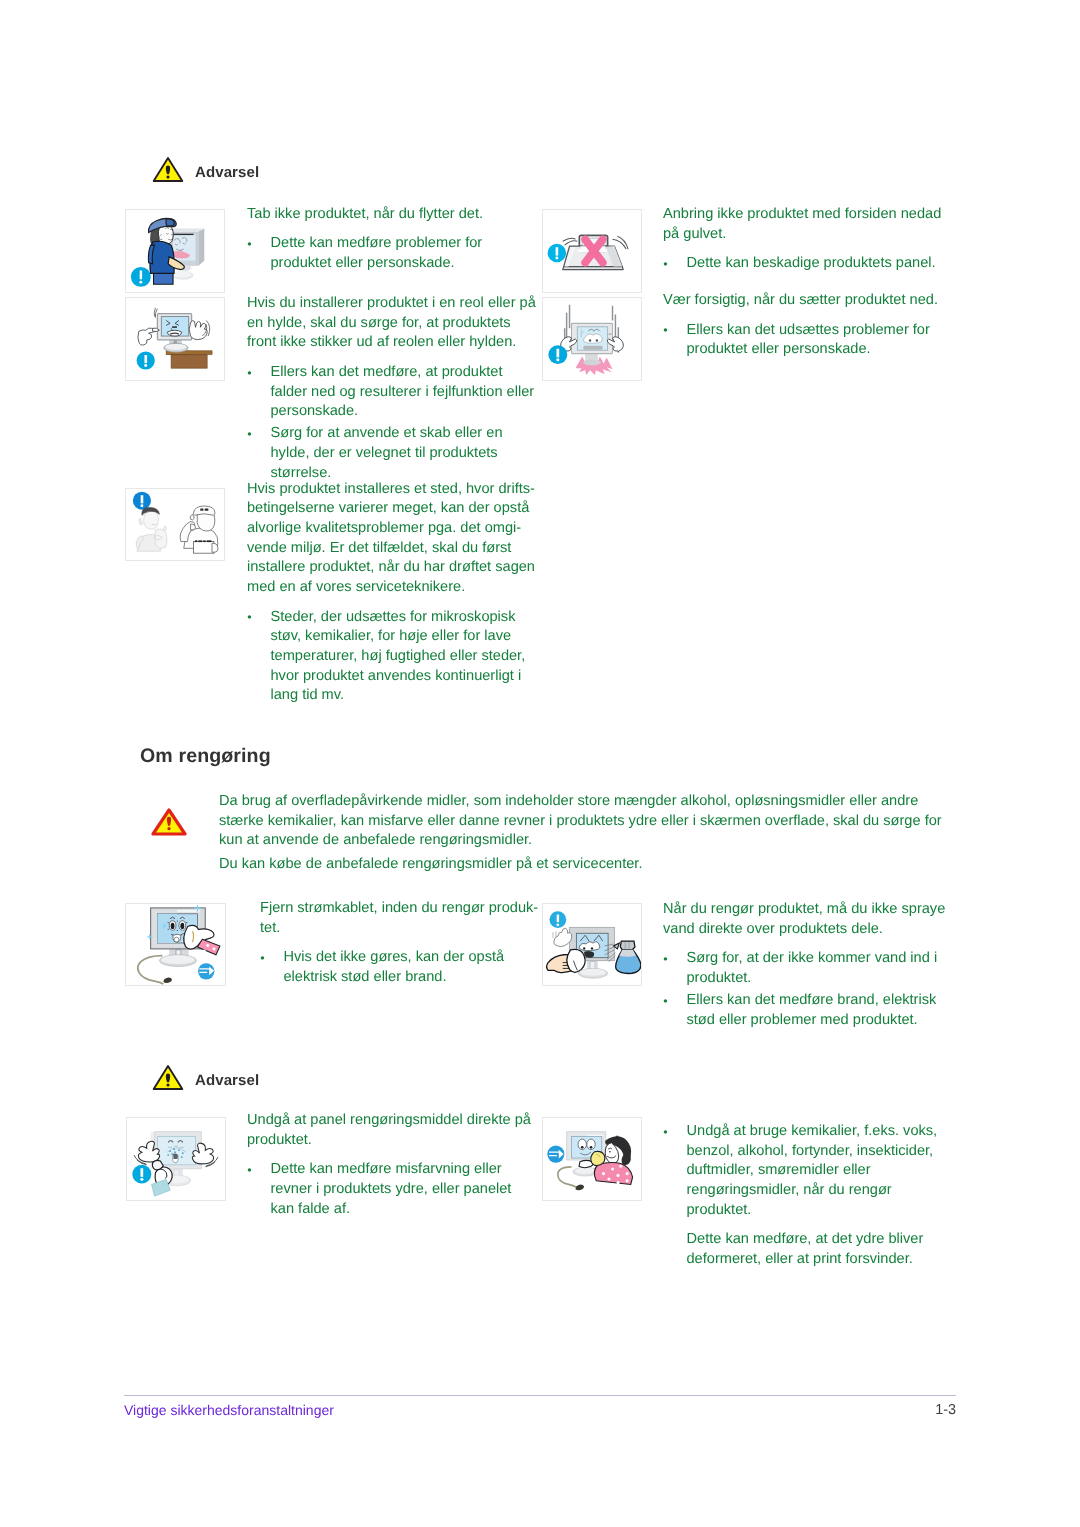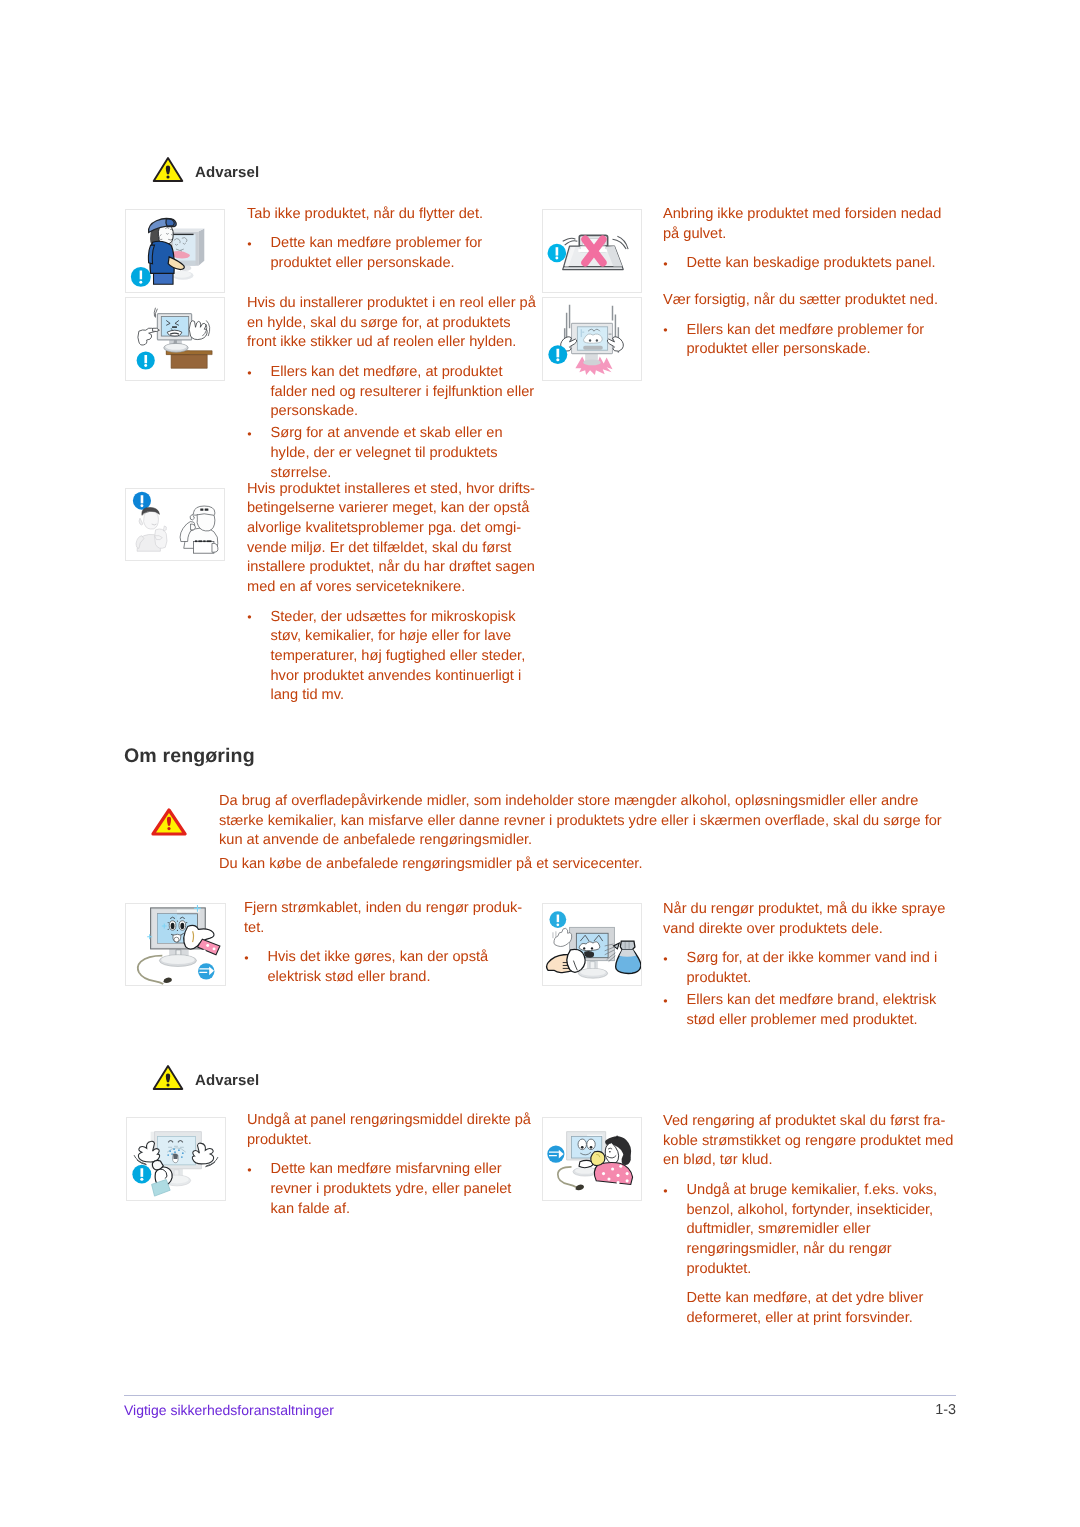--- a/index.html
+++ b/index.html
@@ -12,21 +12,21 @@
   .warn-head{position:absolute;display:flex;align-items:center;}
   .warn-head .tri{width:32px;height:27px;}
   .warn-head .lbl{font-size:15px;font-weight:bold;color:#333;letter-spacing:.1px;}
   .sec-head{position:absolute;font-size:19.6px;font-weight:bold;color:#333;letter-spacing:.1px;}
 
   
   .ibox{position:absolute;border:1px solid #e7e7e7;background:#fff;box-sizing:border-box;}
   .ibox svg{display:block;width:100%;height:100%;}
 
   
-  .txt{position:absolute;font-size:14.6px;line-height:19.7px;color:#c2410c;}
+  .txt{position:absolute;font-size:14.6px;line-height:19.7px;color:#15803d;}
   .txt p{margin:0;}
   .txt p.gap{margin-top:9.8px;}
   .txt p.gap4{margin-top:4.1px;}
   .bl{position:relative;padding-left:23.5px;padding-right:1.5px;}
   .bl + .bl{margin-top:2.4px;}
   .bl.nb::before{content:"";}
   .bl.nb{margin-top:10px;}
   .bl::before{content:"\2022";position:absolute;left:0.3px;top:0.8px;font-size:12.5px;}
 
   
@@ -257,24 +257,24 @@
     <p class="bl gap">Steder, der udsættes for mikroskopisk støv, kemikalier, for høje eller for lave temperaturer, høj fugtighed eller steder, hvor produktet anvendes kontinuerligt i lang tid mv.</p>
   </div>
 
   <div class="txt" style="left:663px;top:205px;width:291px;">
     <p>Anbring ikke produktet med forsiden nedad på gulvet.</p>
     <p class="bl gap">Dette kan beskadige produktets panel.</p>
   </div>
 
   <div class="txt" style="left:663px;top:291px;width:291px;">
     <p>Vær forsigtig, når du sætter produktet ned.</p>
-    <p class="bl gap">Ellers kan det medføre problemer for produktet eller personskade.</p>
-  </div>
-
-  <div class="sec-head" style="left:124px;top:745px;text-align:center;">Om rengøring</div>
+    <p class="bl gap">Ellers kan det udsættes problemer for produktet eller personskade.</p>
+  </div>
+
+  <div class="sec-head" style="left:140px;top:745px;text-align:center;">Om rengøring</div>
 
   <svg class="cw-tri" style="left:151px;top:808px;" viewBox="0 0 36 28">
     <path d="M18 2 L34 26 L2 26 Z" fill="#FFF200" stroke="#E2231A" stroke-width="3.2" stroke-linejoin="round"></path>
     <path d="M18 8.8 q2.1 0 2.1 2.2 q0 2.9 -1.1 6.8 h-2 q-1.1 -3.9 -1.1 -6.8 q0 -2.2 2.1 -2.2 Z" fill="#CE1C17"></path>
     <circle cx="18" cy="20.6" r="1.6" fill="#CE1C17"></circle>
   </svg>
   <div class="txt" style="left:219px;top:792px;width:736px;">
     <p>Da brug af overfladepåvirkende midler, som indeholder store mængder alkohol, opløsningsmidler eller andre<br>stærke kemikalier, kan misfarve eller danne revner i produktets ydre eller i skærmen overflade, skal du sørge for<br>kun at anvende de anbefalede rengøringsmidler.</p>
     <p class="gap4">Du kan købe de anbefalede rengøringsmidler på et servicecenter.</p>
   </div>
@@ -375,21 +375,21 @@
         <path d="M81 47 h11 l3 6 q-9 2 -17 0 Z" fill="#d2d8dd"></path>
         <path d="M78 40 l-6 3 l4 3 Z" fill="#c3cad0" stroke="#15181b" stroke-width="1.1"></path>
         <path d="M84 39 v7 M88 39 v7" stroke="#8d959b" stroke-width="0.7" fill="none"></path>
       </g>
       <g fill="none" stroke="#70757a" stroke-width="0.7">
         <path d="M72 41 l-9 2 M73 44 l-10 4 M73 47 l-10 5 M74 50 l-9 7 M74 53 l-7 6"></path>
       </g>
     </svg>
   </div>
 
-  <div class="txt" style="left:244px;top:899px;width:291px;">
+  <div class="txt" style="left:260px;top:899px;width:291px;">
     <p>Fjern strømkablet, inden du rengør produk-<br>tet.</p>
     <p class="bl gap">Hvis det ikke gøres, kan der opstå elektrisk stød eller brand.</p>
   </div>
 
   <div class="txt" style="left:663px;top:900px;width:291px;">
     <p>Når du rengør produktet, må du ikke spraye vand direkte over produktets dele.</p>
     <p class="bl gap">Sørg for, at der ikke kommer vand ind i produktet.</p>
     <p class="bl">Ellers kan det medføre brand, elektrisk stød eller problemer med produktet.</p>
   </div>
 
@@ -502,21 +502,20 @@
       </g>
     </svg>
   </div>
 
   <div class="txt" style="left:247px;top:1111px;width:291px;">
     <p>Undgå at panel rengøringsmiddel direkte på produktet.</p>
     <p class="bl gap">Dette kan medføre misfarvning eller revner i produktets ydre, eller panelet kan falde af.</p>
   </div>
 
   <div class="txt" style="left:663px;top:1112px;width:291px;">
-    <p>Ved rengøring af produktet skal du først fra-<br>koble strømstikket og rengøre produktet med<br>en blød, tør klud.</p>
     <p class="bl gap">Undgå at bruge kemikalier, f.eks. voks, benzol, alkohol, fortynder, insekticider, duftmidler, smøremidler eller rengøringsmidler, når du rengør produktet.</p>
     <p class="bl nb">Dette kan medføre, at det ydre bliver deformeret, eller at print forsvinder.</p>
   </div>
 
   <div class="frule" style="left:124px;top:1395px;width:832px;"></div>
   <div class="fleft" style="left:124px;top:1402px;">Vigtige sikkerhedsforanstaltninger</div>
   <div class="fright" style="left:856px;top:1402px;width:100px;text-align:right;">1-3</div>
 
 </div>
 

